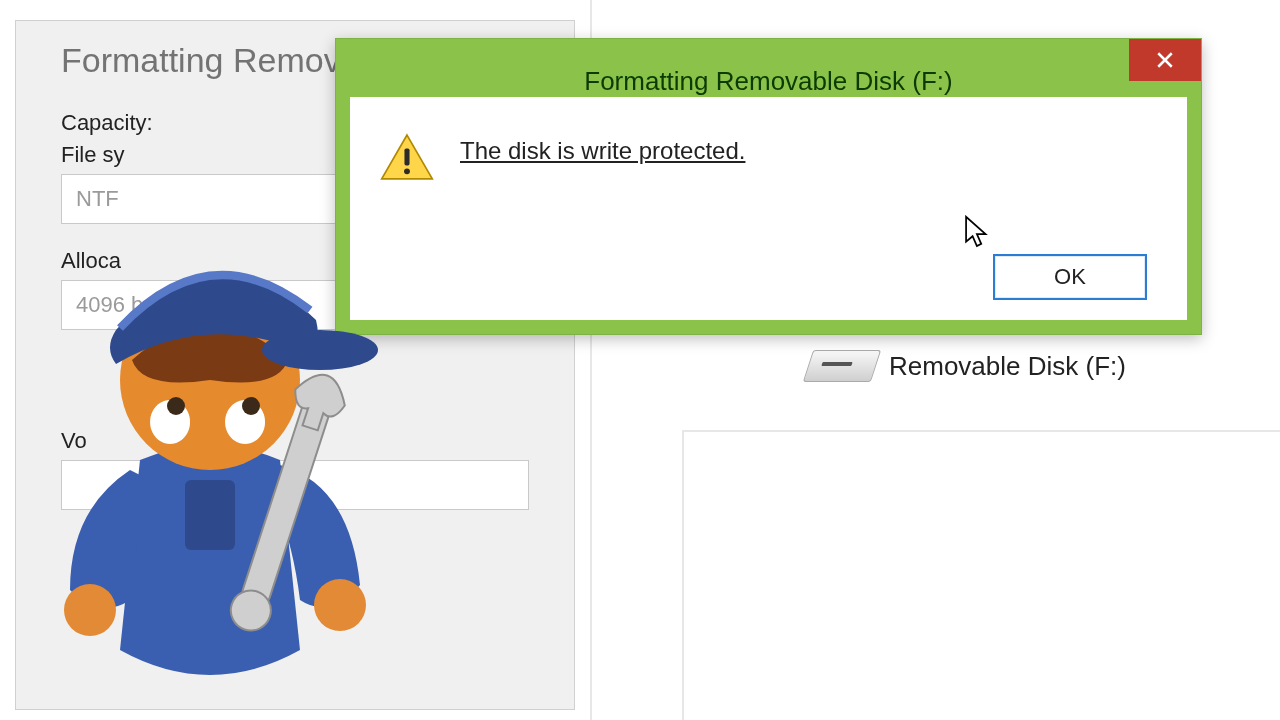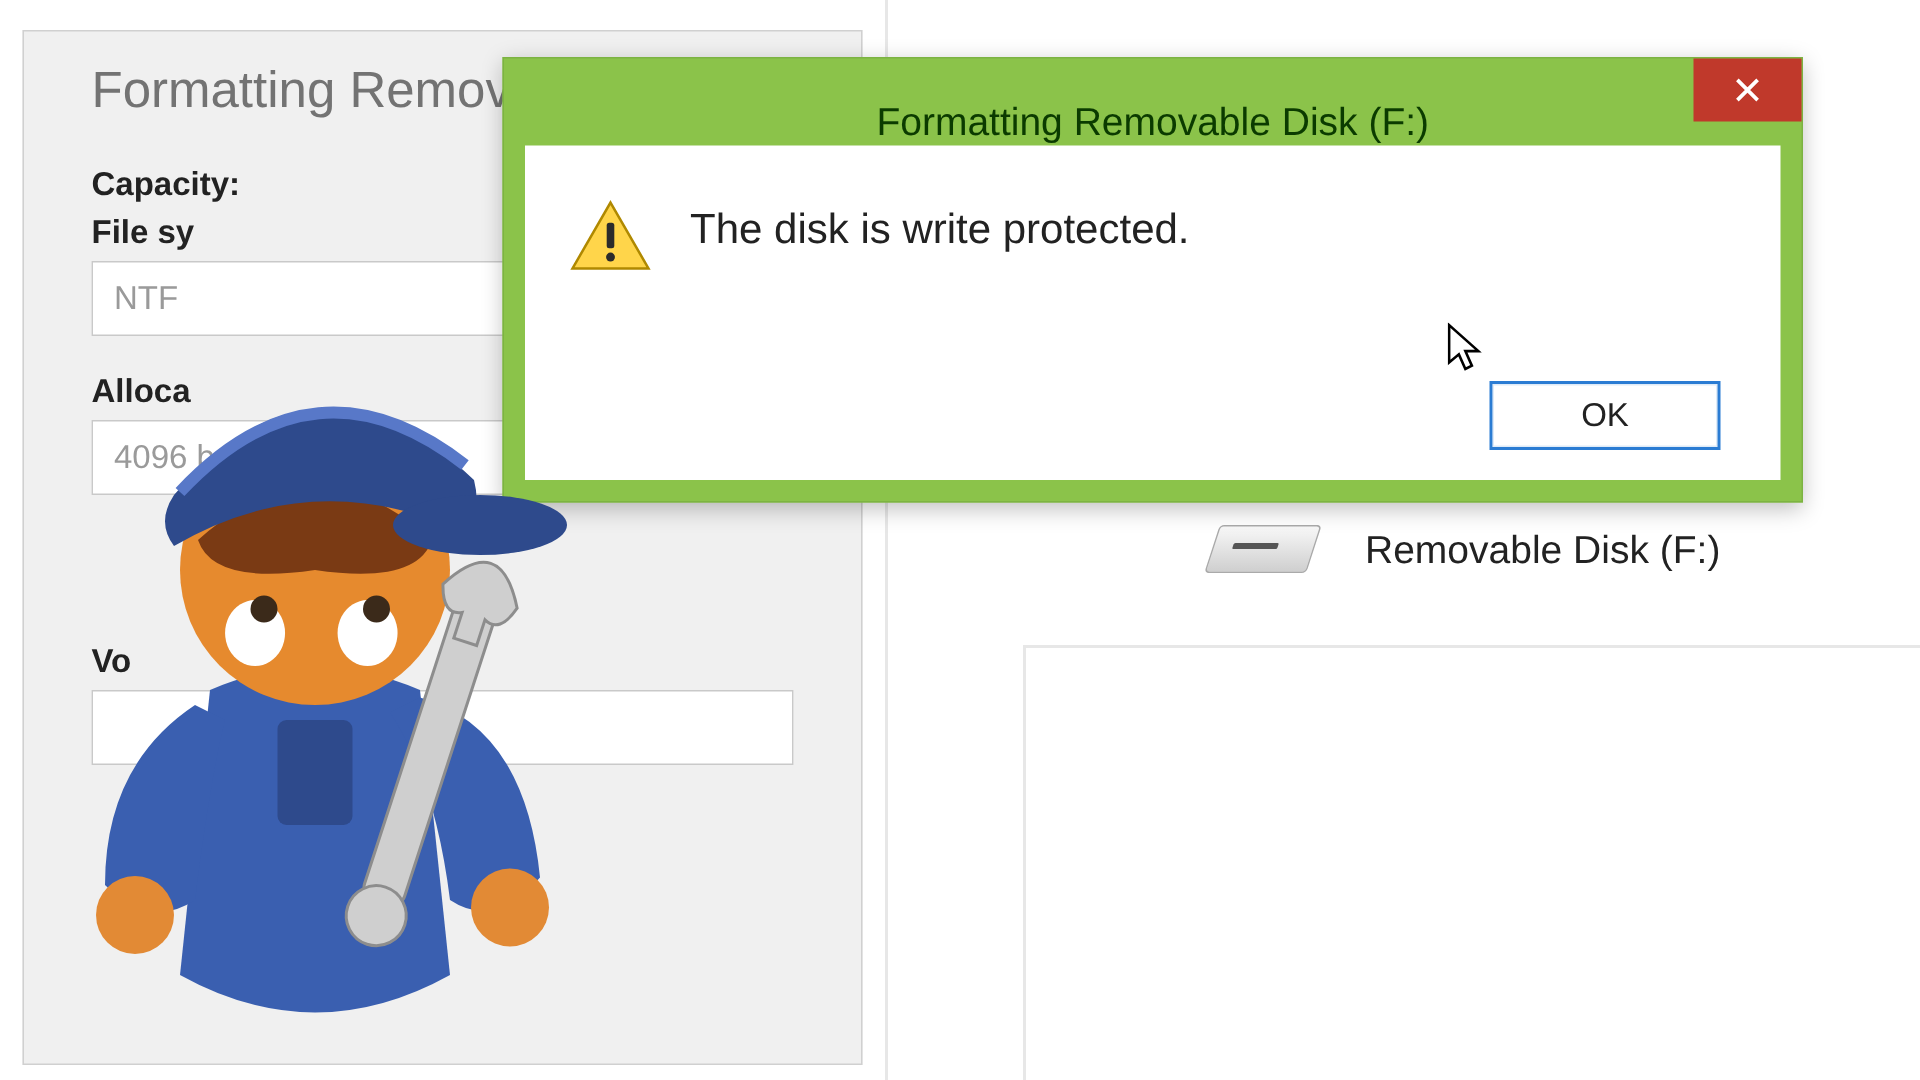--- a/index.html
+++ b/index.html
@@ -6,35 +6,35 @@
   
   .format-dialog{
     position:absolute;left:15px;top:20px;width:560px;height:690px;
     background:#f0f0f0;border:1px solid #d0d0d0;box-sizing:border-box;
     padding:0 20px;
   }
   .format-title{
     font-size:34px;font-weight:400;color:#737373;margin:20px 0 30px 25px;
   }
   .field-label{
-    font-size:22px;font-weight:700;color:#222;margin:6px 6px 6px 25px;
+    font-size:22px;font-weight:400;color:#222;margin:6px 6px 6px 25px;
   }
   .combo{
     display:flex;align-items:center;justify-content:space-between;
     background:#fff;border:1px solid #c9c9c9;margin:0 25px 24px 25px;
     height:48px;padding:0 14px;font-size:22px;color:#9a9a9a;
   }
   .combo .chev{width:0;height:0;border-left:7px solid transparent;border-right:7px solid transparent;border-top:8px solid #6b6b6b;}
   .text-input{
     background:#fff;border:1px solid #c9c9c9;margin:0 25px 24px 25px;
     height:48px;padding:0 14px;font-size:22px;color:#222;
   }
   
   .drive-entry{
-    position:absolute;left:800px;top:340px;display:flex;align-items:center;gap:26px;
+    position:absolute;left:800px;top:340px;display:flex;align-items:center;gap:5px;
     font-size:26px;color:#222;
   }
   .drive-icon{width:84px;height:52px;position:relative;}
   .drive-body{position:absolute;left:8px;top:10px;width:66px;height:30px;
     background:linear-gradient(#f8f8f8,#cfcfcf);border:1px solid #aaa;border-radius:3px;
     transform:skewX(-18deg);}
   .drive-slot{position:absolute;left:22px;top:22px;width:30px;height:4px;background:#555;transform:skewX(-18deg);border-radius:1px;}
   .vline{position:absolute;left:590px;top:0;width:2px;height:720px;background:#e7e7e7;}
   .vline2{position:absolute;left:682px;top:430px;width:2px;height:290px;background:#e7e7e7;}
   .hline{position:absolute;left:682px;top:430px;width:598px;height:2px;background:#e7e7e7;}
@@ -51,21 +51,21 @@
   .msgbox-close{
     position:absolute;right:0;top:0;width:72px;height:42px;background:#c0392b;
     display:flex;align-items:center;justify-content:center;
   }
   .msgbox-close svg{width:18px;height:18px;}
   .msgbox-body{
     position:absolute;left:14px;right:14px;top:58px;bottom:14px;background:#fff;
   }
   .msg-row{display:flex;align-items:flex-start;gap:26px;padding:36px 30px 0 30px;}
   .warn-icon{width:54px;height:48px;}
-  .msg-text{font-size:28px;color:#222;margin-top:4px;}
+  .msg-text{font-size:24px;color:#222;margin-top:4px;text-decoration:underline;}
   .msg-buttons{position:absolute;right:40px;bottom:20px;}
   .ok-btn{
     width:150px;height:42px;background:#fff;border:2px solid #2b7cd3;
     font-size:22px;color:#222;display:flex;align-items:center;justify-content:center;
     box-shadow:inset 0 0 0 1px rgba(43,124,211,.15);
   }
   
   .cursor{position:absolute;left:965px;top:215px;width:26px;height:36px;}
   
   .mascot{position:absolute;left:20px;top:210px;width:380px;height:500px;}

